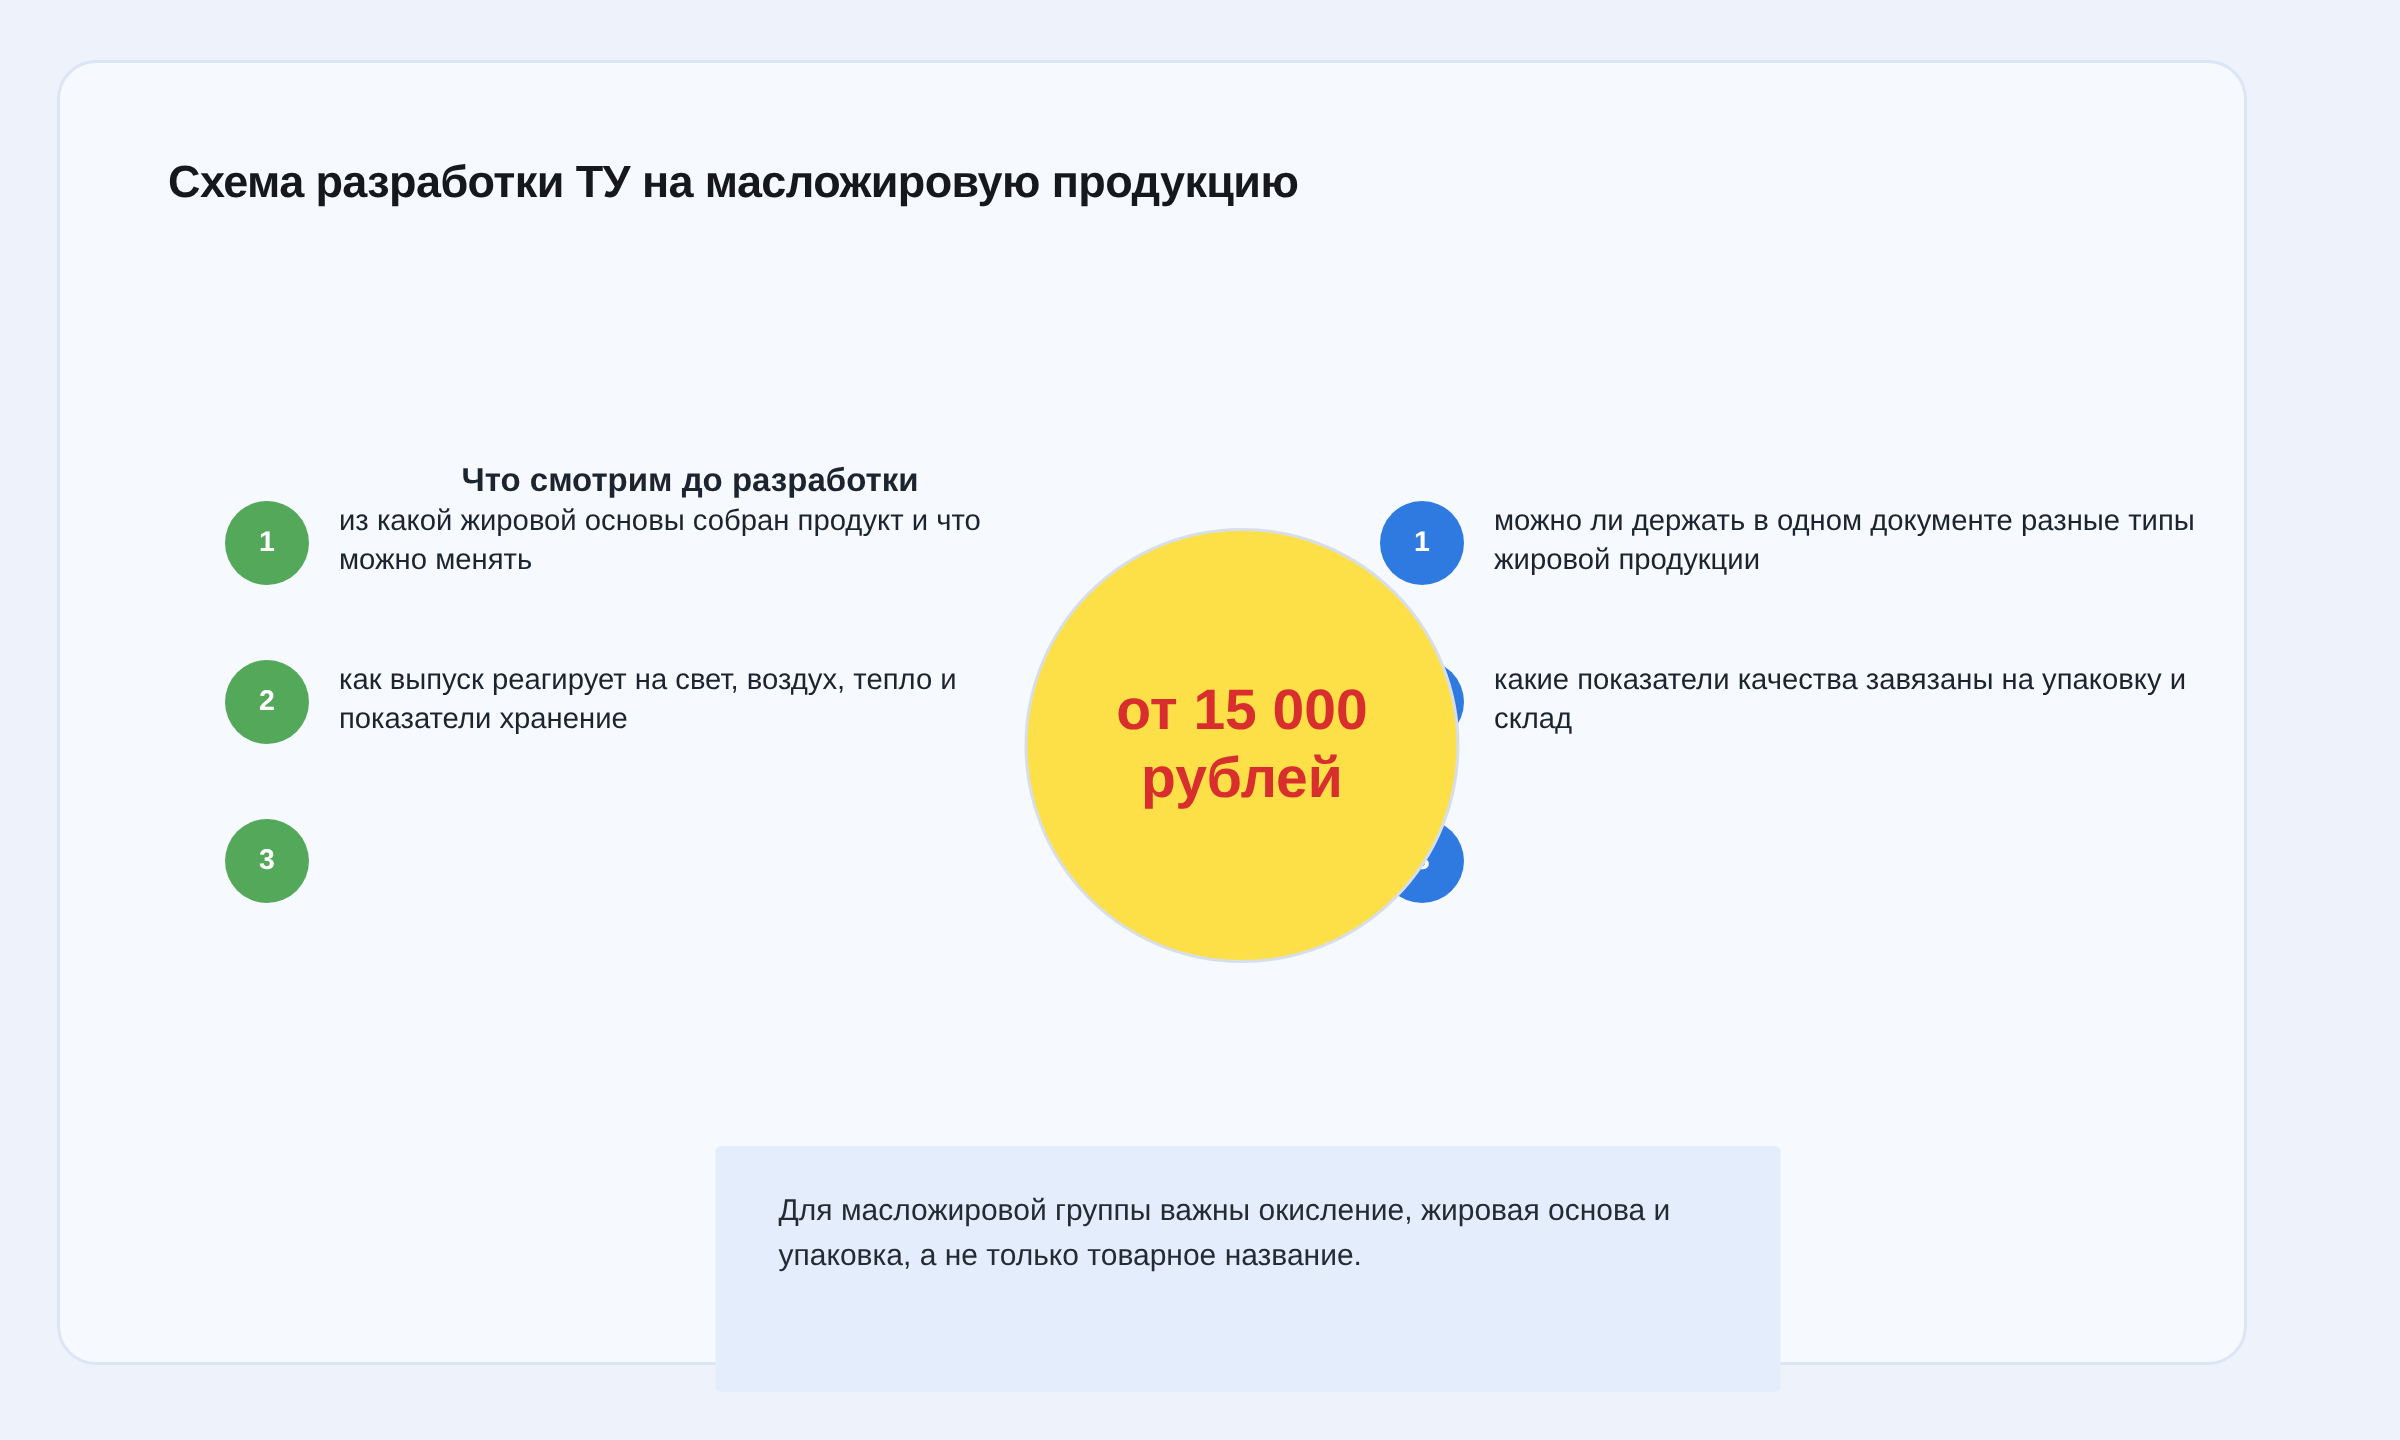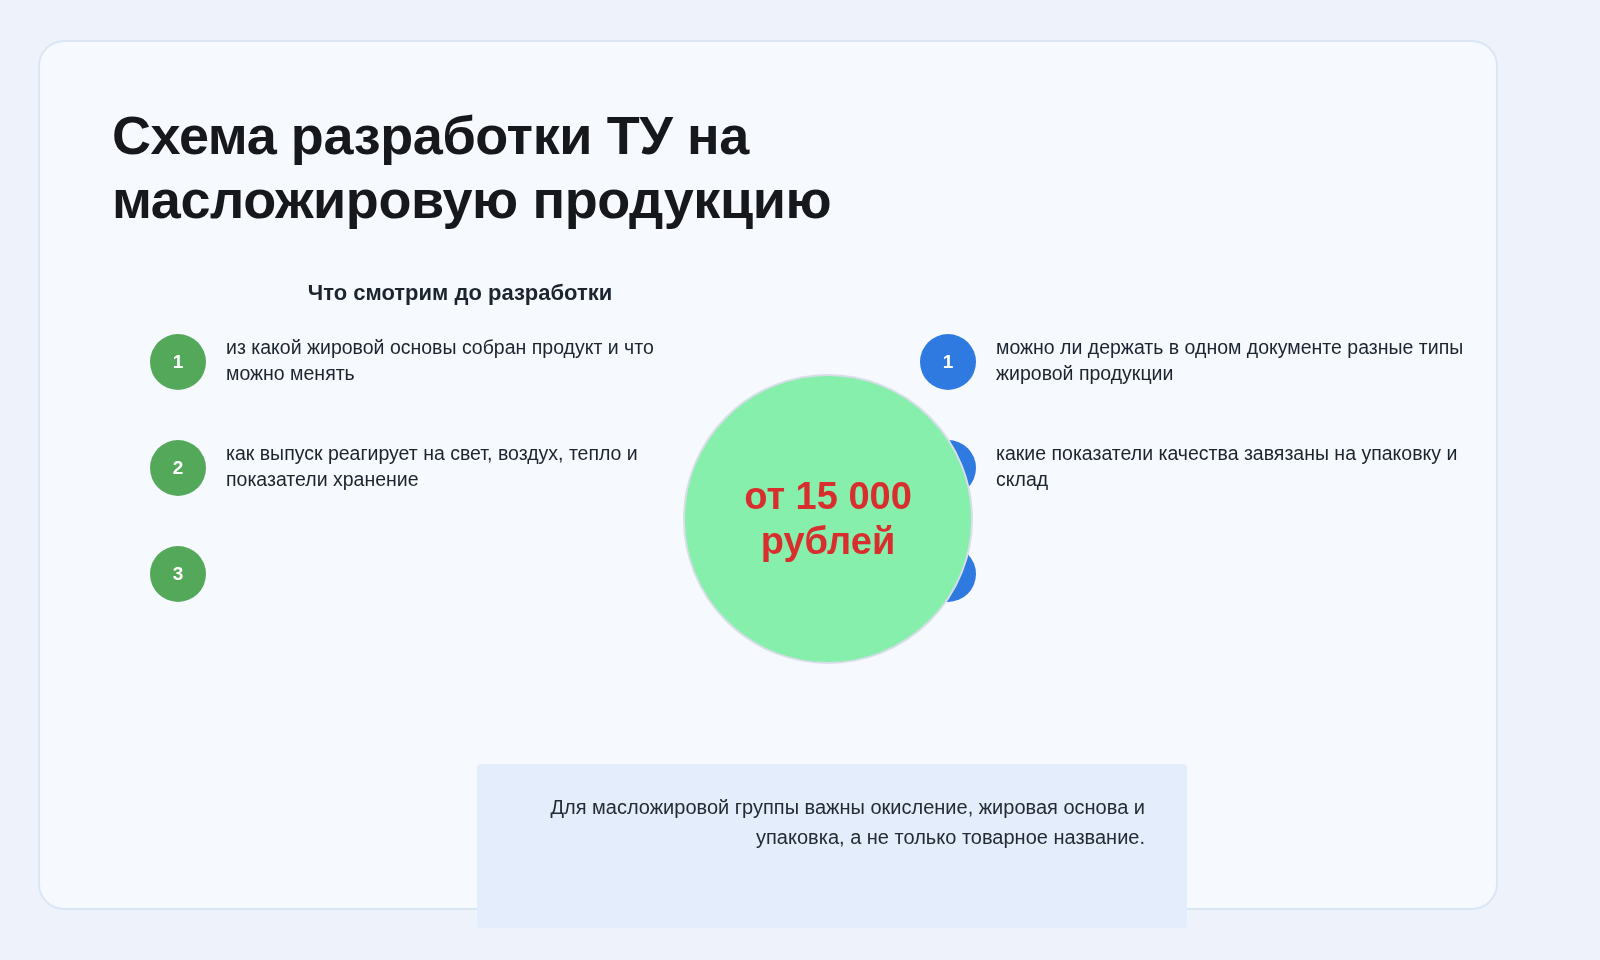--- a/index.html
+++ b/index.html
@@ -24,33 +24,34 @@
     border: 2px solid #dbe6f5;
     border-radius: 26px;
     box-sizing: border-box;
   }
 
   .title {
     position: absolute;
     left: 72px;
     top: 62px;
     width: 880px;
-    font-size: 54px;
+    font-size: 30px;
     line-height: 1.18;
     font-weight: bold;
     color: #16181c;
     letter-spacing: -0.4px;
   }
 
   .col-heading {
     position: absolute;
     font-size: 22px;
     font-weight: bold;
     color: #1c2430;
     text-align: center;
+    margin-top: 27px;
   }
   .col-heading.left  { left: 100px; top: 238px; width: 640px; }
   .col-heading.right { left: 820px; top: 238px; width: 700px; }
 
   .items {
     position: absolute;
     top: 290px;
   }
   .items.left  { left: 110px;  width: 560px; }
   .items.right { left: 880px;  width: 560px; }
@@ -82,25 +83,25 @@
     font-size: 19.5px;
     line-height: 1.33;
     font-weight: normal;
     color: #1c2430;
     padding-top: 3px;
   }
 
   .circle {
     position: absolute;
     left: 643px;
-    top: 332px;
+    top: 310px;
     width: 290px;
     height: 290px;
     border-radius: 50%;
-    background: #86efac;
+    background: #fde047;
     border: 2px solid #d7dee8;
     display: flex;
     align-items: center;
     justify-content: center;
     box-sizing: border-box;
   }
   .circle-text {
     font-size: 38px;
     line-height: 1.18;
     font-weight: bold;
@@ -112,21 +113,20 @@
   .note {
     position: absolute;
     left: 437px;
     top: 722px;
     width: 710px;
     height: 164px;
     background: #e3edfb;
     border-radius: 4px;
     box-sizing: border-box;
     padding: 28px 42px;
-    text-align: right;
   }
   .note-text {
     font-size: 20px;
     line-height: 1.5;
     color: #252b33;
   }
 </style>
 </head>
 <body>
 

